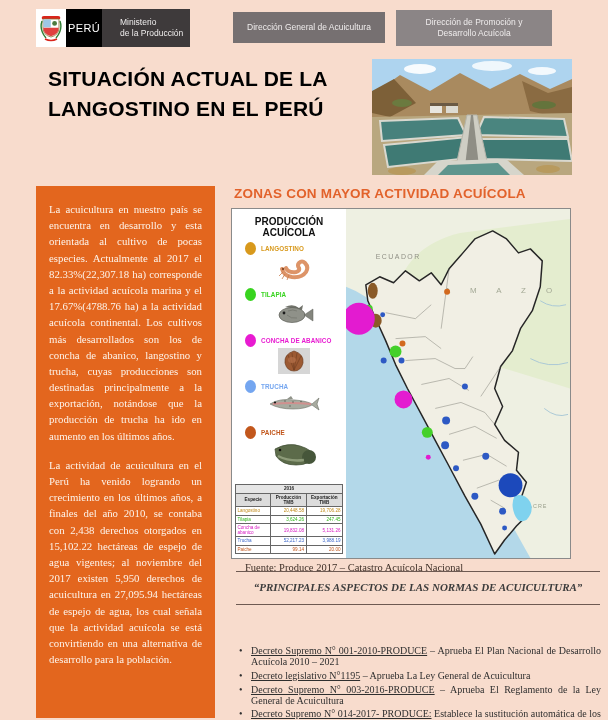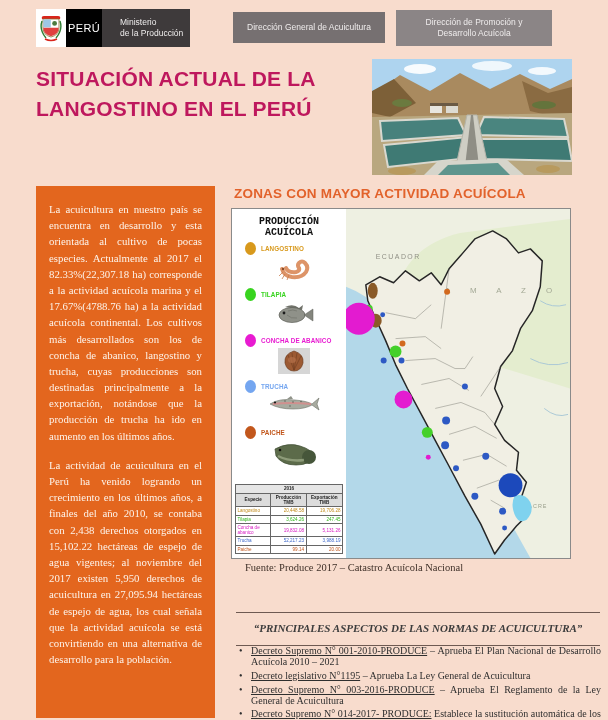--- a/index.html
+++ b/index.html
@@ -29,21 +29,21 @@
   .sidebar h2{color:#fff;font-size:11.5px;text-align:center;line-height:2.1;margin:0 0 8px;
               letter-spacing:.2px;font-family:"Liberation Sans",sans-serif;}
   .sidebar p{color:#fdf3ea;font-family:"Liberation Serif",serif;font-size:10.8px;
              line-height:1.5;text-align:justify;margin:0 0 13px;}
 
   
   .zones-heading{position:absolute;left:234px;top:186px;font-size:13.5px;font-weight:bold;letter-spacing:.2px;}
   .map-panel{position:absolute;left:231px;top:208px;width:340px;height:351px;background:#fff;
              border:1px solid #8a8a8a;box-sizing:border-box;display:flex;}
   .legend{width:114px;position:relative;padding:5px 3px;box-sizing:border-box;}
-  .legend-title{font-size:10px;font-weight:bold;color:#101010;text-align:center;margin:2px 0 4px;font-family:Liberation Mono, monospace;}
+  .legend-title{font-size:10px;font-weight:bold;color:#101010;text-align:center;margin:2px 0 4px;}
   .legend-item{height:46px;padding-left:10px;box-sizing:border-box;}
   .legend-row{display:flex;align-items:center;gap:5px;}
   .dot{width:11px;height:13px;border-radius:50%;flex:0 0 auto;}
   .legend-label{font-size:6.3px;font-weight:bold;letter-spacing:.1px;}
   .legend-img{display:block;margin:1px auto 0;}
   .concha-bg{background:#d6d6d6;display:block;margin:1px auto 0;}
 
   
   .prod-table{position:absolute;left:3px;right:3px;bottom:4px;border-collapse:collapse;
               font-size:4.6px;width:calc(100% - 6px);}
@@ -52,21 +52,21 @@
   .prod-table td.num{text-align:right;}
   .prod-table .year-row th{background:#e6e6e6;}
 
   .map-area{flex:1;position:relative;}
   .map-area svg{display:block;width:100%;height:100%;}
 
   .fuente{position:absolute;left:245px;top:562px;font-family:"Liberation Serif",serif;
           font-size:10.5px;color:#3f3028;}
 
   
-  .quote{position:absolute;left:236px;top:612px;width:364px;}
+  .quote{position:absolute;left:236px;top:571px;width:364px;}
   .quote .rule{border-top:1px solid #6e5a52;height:0;}
   .quote .text{font-family:"Liberation Serif",serif;font-style:italic;font-weight:bold;
                font-size:11px;color:#3c3c3c;text-align:center;margin:7px auto;max-width:330px;line-height:1.6;}
   .bullets{position:absolute;left:237px;top:645px;width:364px;}
   .bullet{font-family:"Liberation Serif",serif;font-size:10px;color:#2f2f2f;text-align:justify;
           line-height:1.12;margin-bottom:2.5px;padding-left:14px;position:relative;}
   .bullet::before{content:"•";position:absolute;left:2px;top:0;}
   .decree{text-decoration:underline;}
 </style>
 </head>
@@ -87,21 +87,21 @@
         <path d="M5,27 Q11,30 17,27" fill="none" stroke="#d9251c" stroke-width="1.6"></path>
       </svg>
     </div>
     <div class="peru-box">PERÚ</div>
     <div class="ministry-box">Ministerio
 de la Producción</div>
   </div>
   <div class="dir-box dir1">Dirección General de Acuicultura</div>
   <div class="dir-box dir2">Dirección de Promoción y Desarrollo Acuícola</div>
 
-  <div class="main-title" style="color: #be185d;">
+  <div class="main-title" style="color: #000000; margin-left: 12px;">
     <div>SITUACIÓN ACTUAL DE LA</div>
     <div>LANGOSTINO EN EL PERÚ</div>
   </div>
 
   <div class="photo">
     <svg width="200" height="116" viewBox="0 0 200 116">
       <rect width="200" height="56" fill="#aed4ef"></rect>
       <ellipse cx="48" cy="10" rx="16" ry="5" fill="#ffffff" opacity="0.9"></ellipse>
       <ellipse cx="120" cy="7" rx="20" ry="5" fill="#ffffff" opacity="0.8"></ellipse>
       <ellipse cx="170" cy="12" rx="14" ry="4" fill="#ffffff" opacity="0.85"></ellipse>

